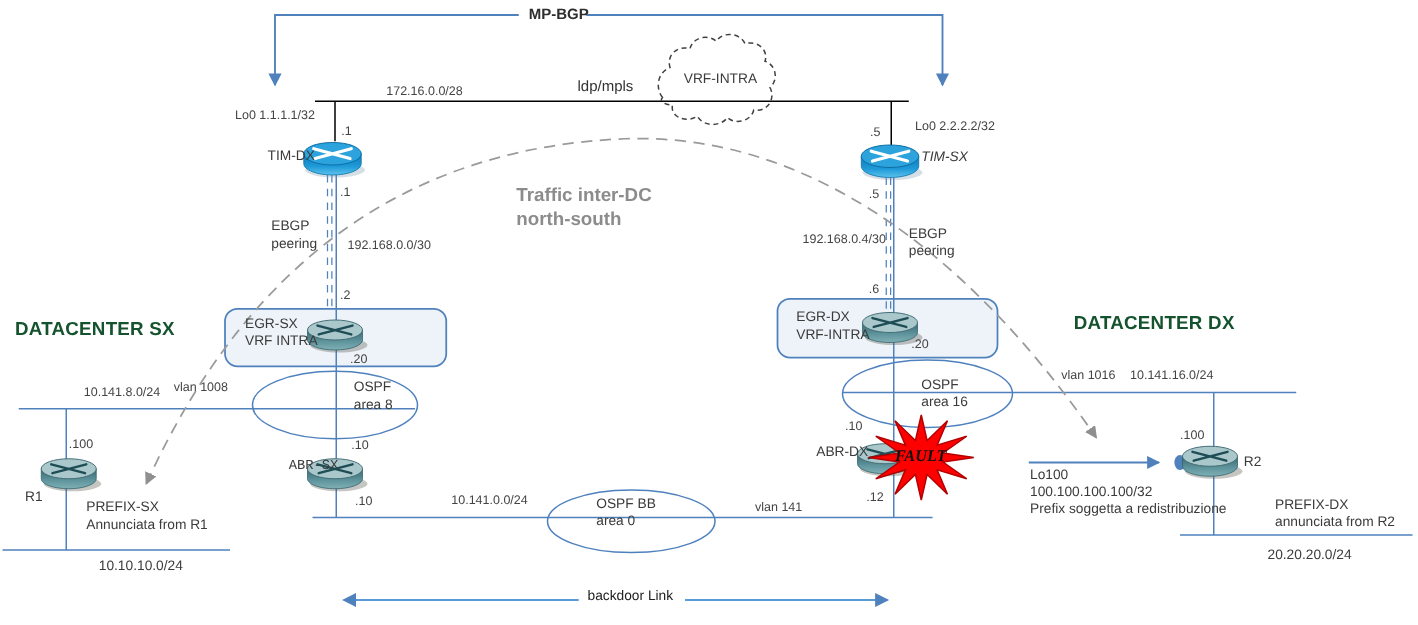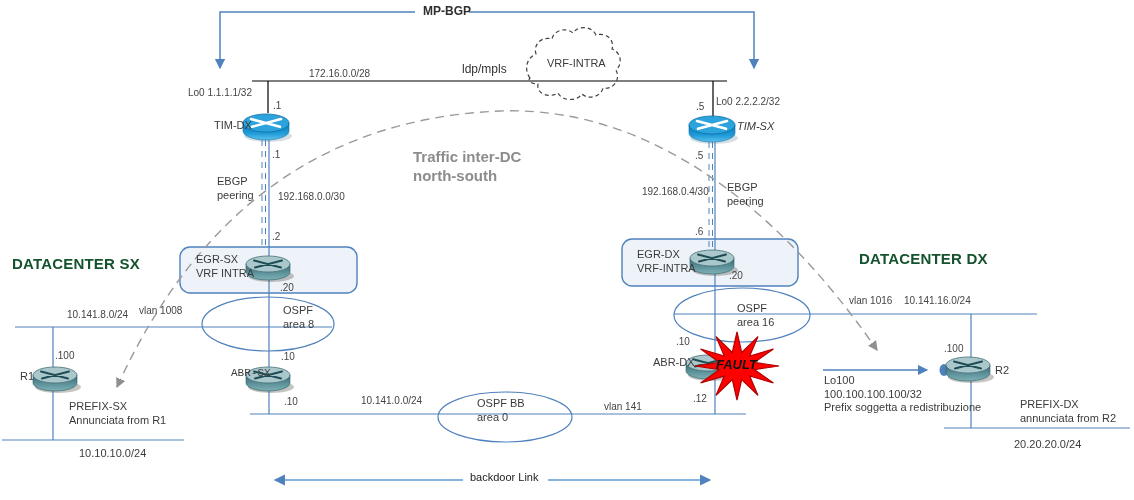--- a/index.html
+++ b/index.html
@@ -130,36 +130,36 @@
   <span>OSPF</span>
   <span>area 8</span>
 </div>
 <div class="num" style="left:281px;top:351px;">.10</div>
 <div class="lbl" style="left:231px;top:367px;font-family:Liberation Mono, monospace;">ABR-SX</div>
 <div class="num" style="left:284px;top:396px;">.10</div>
 <div class="big" style="left:12px;top:255px;">DATACENTER SX</div>
 <div class="num" style="left:52px;top:309px;margin-left:15px;">10.141.8.0/24</div>
 <div class="num" style="left:139px;top:305px;">vlan 1008</div>
 <div class="num" style="left:55px;top:350px;">.100</div>
-<div class="lbl" style="left:20px;top:370px;">R1</div>
+<div class="lbl" style="left:20px;top:392px;">R1</div>
 <div class="lbl" style="left:69px;top:400px;">
   <span>PREFIX-SX</span>
   <span>Annunciata from R1</span>
 </div>
 <div class="lbl" style="left:79px;top:447px;">10.10.10.0/24</div>
 
 <div class="num" style="left:361px;top:395px;">10.141.0.0/24</div>
 <div class="lbl" style="left:477px;top:397px;">
   <span>OSPF BB</span>
   <span>area 0</span>
 </div>
 <div class="num" style="left:604px;top:401px;">vlan 141</div>
 <div class="lbl" style="left:470px;top:471px;color:#222;">backdoor Link</div>
 
-<div class="num" style="left:716px;top:96px;">Lo0 2.2.2.2/32</div>
+<div class="num" style="left:732px;top:96px;">Lo0 2.2.2.2/32</div>
 <div class="num" style="left:696px;top:101px;">.5</div>
 <div class="lbl" style="left:737px;top:120px;font-style:italic;">TIM-SX</div>
 <div class="num" style="left:695px;top:150px;">.5</div>
 <div class="num" style="left:642px;top:186px;">192.168.0.4/30</div>
 <div class="lbl" style="left:727px;top:181px;">
   <span>EBGP</span>
   <span>peering</span>
 </div>
 <div class="num" style="left:695px;top:226px;">.6</div>
 <div class="lbl" style="left:637px;top:248px;">
@@ -167,21 +167,21 @@
   <span>VRF-INTRA</span>
 </div>
 <div class="num" style="left:729px;top:270px;">.20</div>
 <div class="big" style="left:859px;top:250px;">DATACENTER DX</div>
 <div class="lbl" style="left:737px;top:302px;">
   <span>OSPF</span>
   <span>area 16</span>
 </div>
 <div class="num" style="left:676px;top:336px;">.10</div>
 <div class="lbl" style="left:653px;top:356px;">ABR-DX</div>
-<div class="fault" style="left:716px;top:357px;">FAULT</div>
+<div class="fault" style="left:716px;top:357px;font-family:Liberation Serif, serif;">FAULT</div>
 <div class="num" style="left:693px;top:393px;">.12</div>
 <div class="num" style="left:849px;top:295px;">vlan 1016</div>
 <div class="num" style="left:904px;top:295px;">10.141.16.0/24</div>
 <div class="num" style="left:944px;top:343px;">.100</div>
 <div class="lbl" style="left:995px;top:364px;">R2</div>
 <div class="lbl" style="left:824px;top:374px;">
   <span>Lo100</span>
   <span>100.100.100.100/32</span>
   <span>Prefix soggetta a redistribuzione</span>
 </div>

